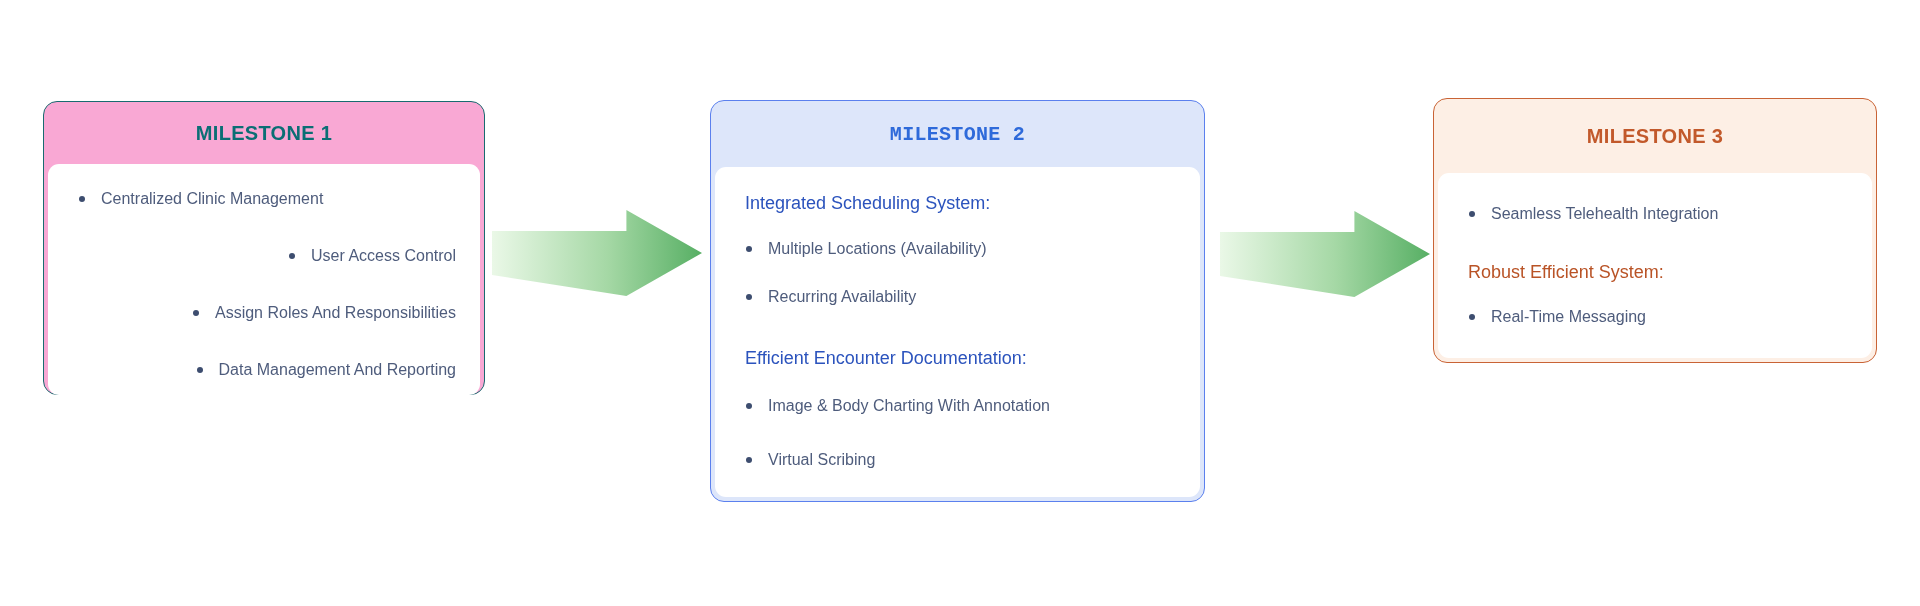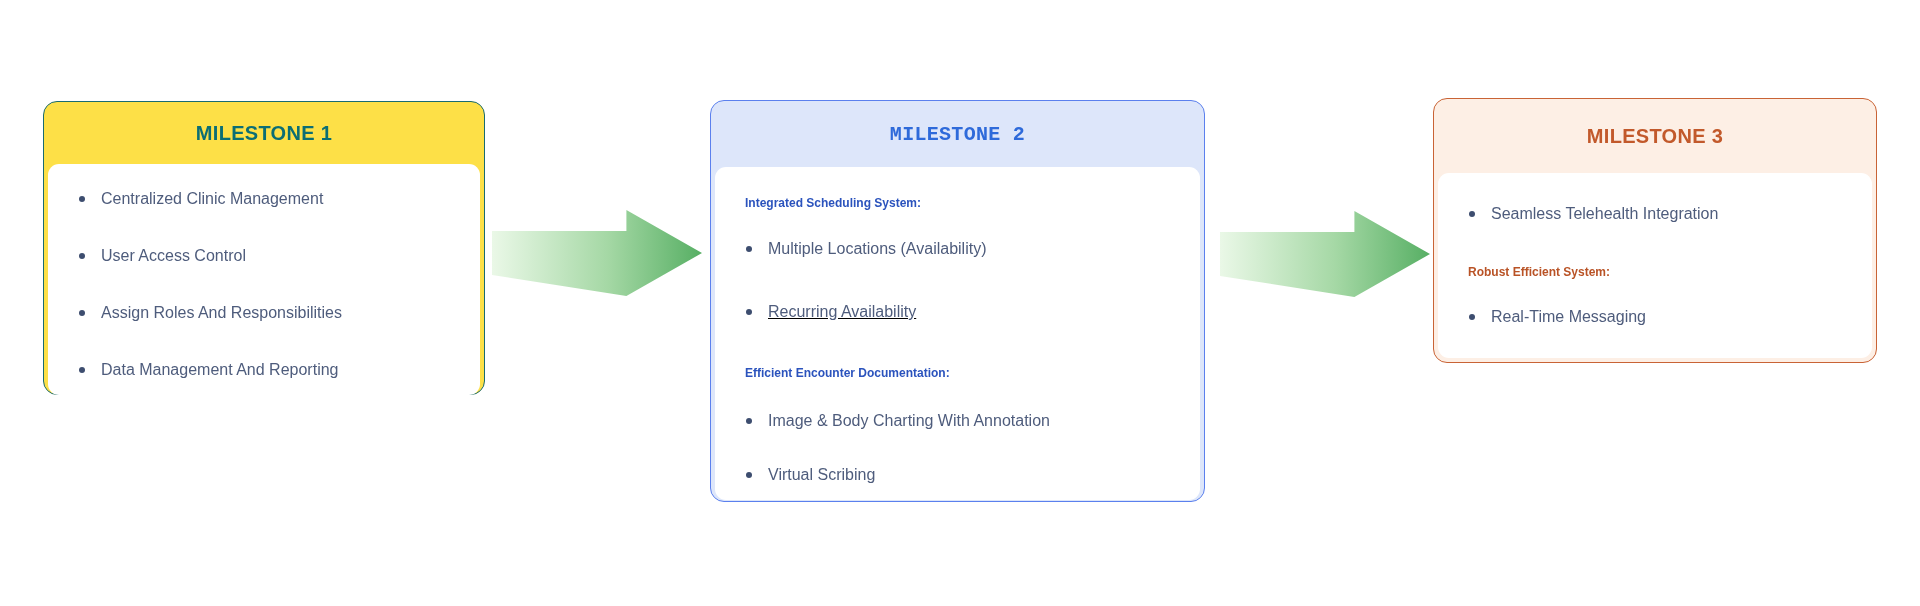--- a/index.html
+++ b/index.html
@@ -20,21 +20,21 @@
   .card {
     position: absolute;
     box-sizing: border-box;
     border-radius: 14px;
     display: flex;
     flex-direction: column;
   }
   .card1 {
     left: 43px; top: 101px; width: 442px; height: 294px;
     border: 1.5px solid #196b70;
-    background: #fde047;
+    background: #f9a8d4;
   }
   .card2 {
     left: 710px; top: 100px; width: 495px; height: 402px;
     border: 1.5px solid #5b80ee;
     background: #dde6fa;
   }
   .card3 {
     left: 1433px; top: 98px; width: 444px; height: 265px;
     border: 1.5px solid #c96335;
     background: #fdefe5;
@@ -67,22 +67,22 @@
     box-sizing: border-box;
     display: flex;
     flex-direction: column;
   }
   .card1 .card-body { padding: 22px 24px 12px 30px; }
   .card2 .card-body { padding: 26px 24px 12px 30px; }
   .card3 .card-body { padding: 28px 24px 12px 30px; }
 
   
   .section-heading {
-    font-size: 12px;
-    font-weight: 700;
+    font-size: 18px;
+    font-weight: 400;
     line-height: 21px;
   }
   .card2 .section-heading { color: #2b53bd; }
   .card3 .section-heading { color: #b95326; }
 
   .bullet {
     display: flex;
     align-items: flex-start;
   }
   .dot {
@@ -93,26 +93,26 @@
     background: #3d4d6f;
     margin: 10px 16px 0 1px;
   }
   .bullet-text {
     font-size: 16px;
     line-height: 26px;
     color: #4e5c7c;
   }
 
   
-  .card1 .bullet + .bullet { margin-top: 31px; }
+  .card1 .bullet + .bullet { margin-top: 31px; justify-content: flex-end; }
   .mt-21 { margin-top: 21px; }
   .mt-22 { margin-top: 22px; }
   .mt-24 { margin-top: 24px; }
   .mt-28 { margin-top: 28px; }
-  .mt-29 { margin-top: 37px; text-decoration: underline; }
+  .mt-29 { margin-top: 22px; }
   .mt-35 { margin-top: 35px; }
   .mt-38 { margin-top: 38px; }
 
   
   .flow-arrow {
     position: absolute;
     width: 210px;
     height: 86px;
     background: linear-gradient(90deg, #eaf8e7 0%, #a5d8a5 55%, #57af64 100%);
     clip-path: polygon(0 24.5%, 64% 24.5%, 64% 0%, 100% 50%, 64% 100%, 0 75.5%);

